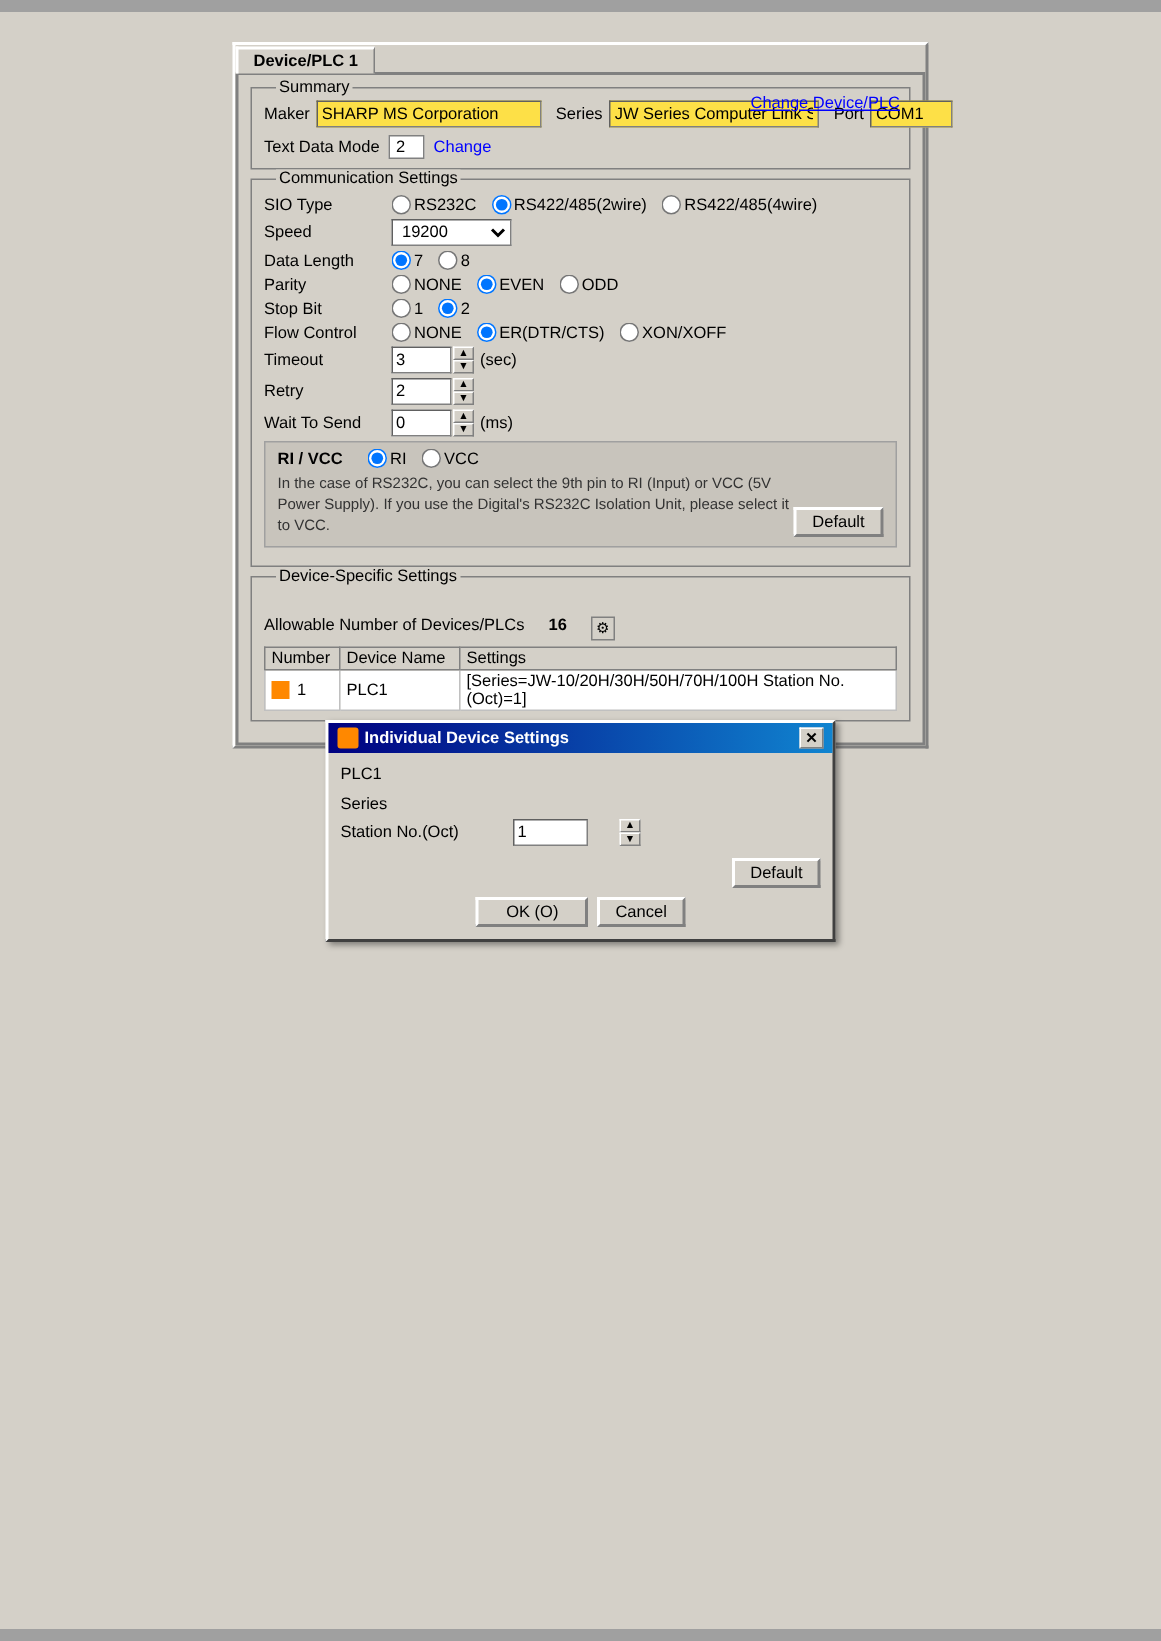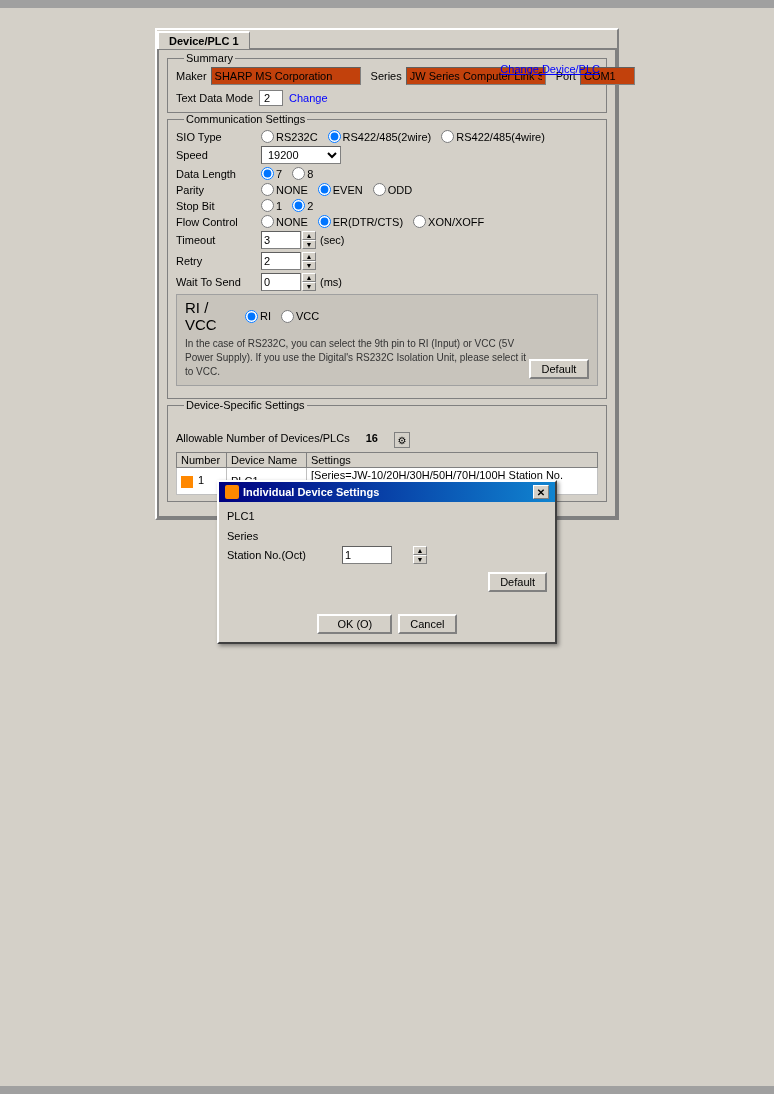--- a/index.html
+++ b/index.html
@@ -108,21 +108,21 @@
     .summary-row {
       display: flex;
       align-items: center;
       gap: 4px;
     }
     .summary-label {
       font-size: 11px;
       width: 80px;
     }
     .summary-field {
-      background: #c2410c;
+      background: #fde047;
       border: 1px solid #808080;
       border-top-color: #606060;
       border-left-color: #606060;
       padding: 1px 3px;
       font-size: 11px;
       height: 18px;
     }
     .maker-field { width: 150px; }
     .series-field { width: 140px; }
     .port-field { width: 55px; }
@@ -233,22 +233,22 @@
       position: relative;
       margin-bottom: 6px;
     }
     .ri-vcc-row {
       display: flex;
       align-items: center;
       gap: 10px;
       margin-bottom: 4px;
     }
     .ri-vcc-label {
-      font-size: 15px;
-      font-weight: normal;
+      font-size: 11px;
+      font-weight: bold;
       width: 50px;
     }
     .ri-vcc-text {
       font-size: 10px;
       line-height: 1.4;
       color: #333;
       flex: 1;
     }
     .default-btn {
       background: #d4d0c8;
@@ -434,21 +434,21 @@
       padding: 2px 10px;
       font-size: 11px;
       cursor: pointer;
       min-width: 55px;
     }
 
     .dialog-action-row {
       display: flex;
       justify-content: center;
       gap: 6px;
-      margin-top: 22px;
+      margin-top: 6px;
     }
     .dialog-ok-btn {
       background: #d4d0c8;
       border: 2px solid #fff;
       border-right-color: #808080;
       border-bottom-color: #808080;
       padding: 2px 18px;
       font-size: 11px;
       cursor: pointer;
       min-width: 70px;

